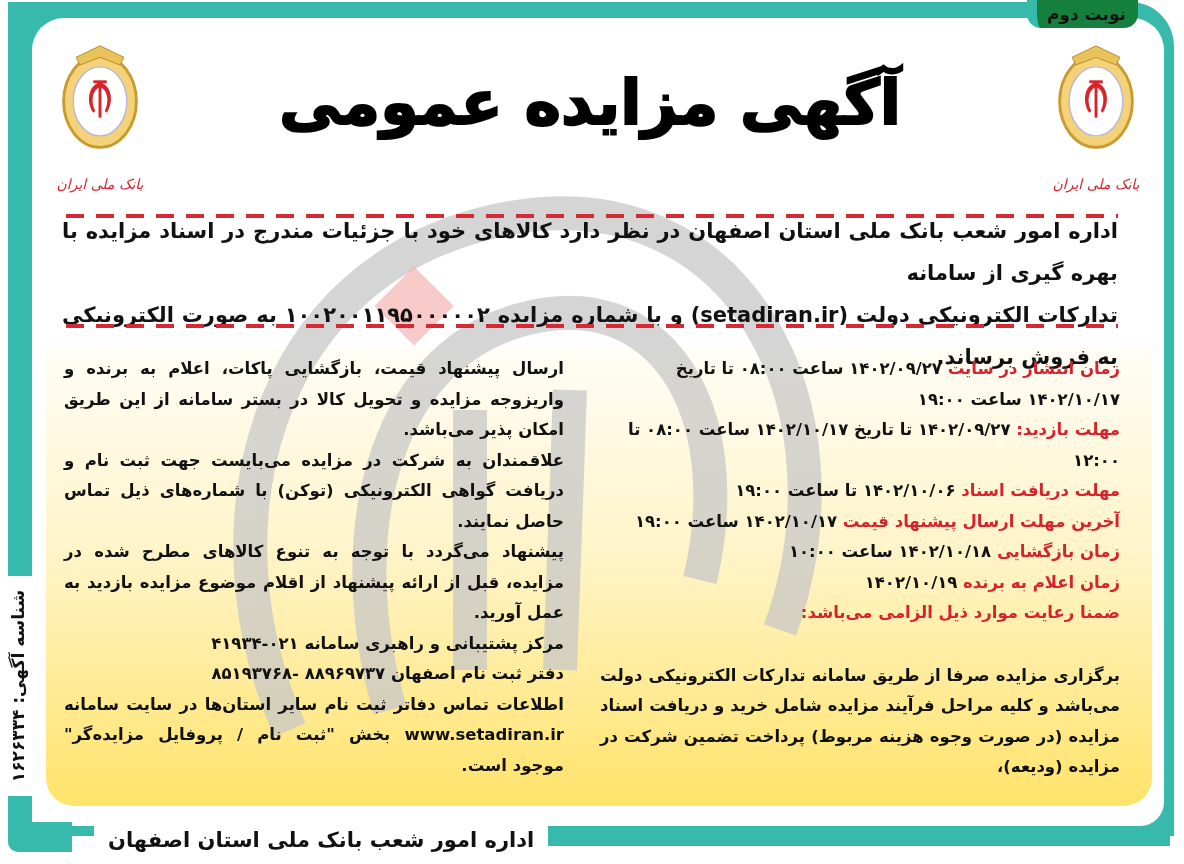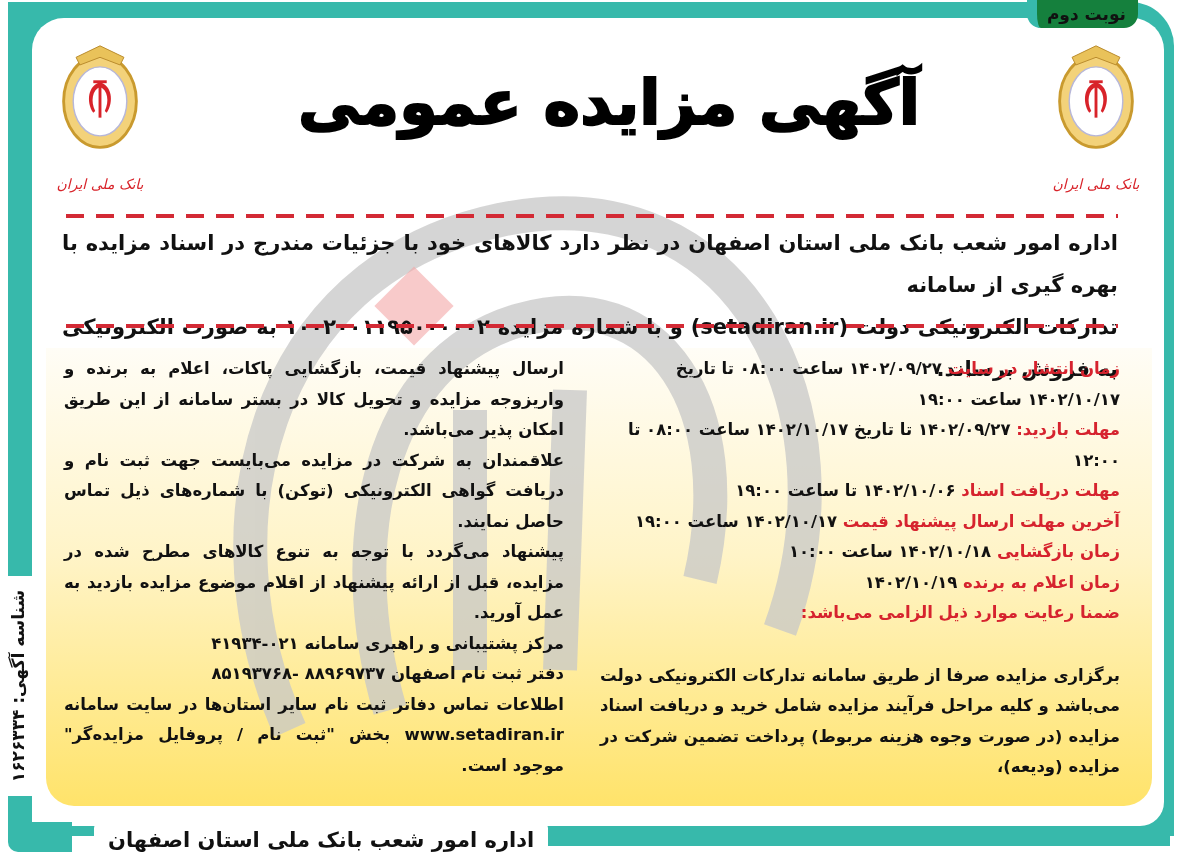--- a/index.html
+++ b/index.html
@@ -39,33 +39,33 @@
     display: flex; flex-direction: column; align-items: center; gap: 17px;
   }
   .logo.left { left: 52px; }
   .logo.right { right: 40px; }
   .logo-caption {
     margin-top: 4px; color: #d8232a; font-family: "DejaVu Serif", serif;
     font-style: italic; font-size: 14px; direction: rtl;
   }
 
   .title {
-    position: absolute; left: 260px; top: 66px; width: 660px; text-align: right;
+    position: absolute; left: 260px; top: 66px; width: 660px; text-align: center;
     direction: rtl; font-family: "DejaVu Sans", sans-serif; font-weight: 900;
     font-size: 62px; color: #000; letter-spacing: 1px;
     -webkit-text-stroke: 2px #000;
   }
 
   .dashes {
     position: absolute; left: 66px; width: 1052px; height: 4px;
     background: repeating-linear-gradient(to right, #d32a35 0 18px, transparent 18px 30px);
   }
 
   .intro {
-    position: absolute; left: 62px; top: 222px; width: 1056px;
+    position: absolute; left: 62px; top: 210px; width: 1056px;
     direction: rtl; text-align: justify; text-align-last: right;
     font-weight: bold; font-size: 21px; line-height: 42px; color: #111;
   }
 
   .col {
     position: absolute; direction: rtl; text-align: right;
     font-weight: bold; font-size: 16.5px; line-height: 30.5px; color: #111;
   }
   .col.right { right: 64px; top: 354px; width: 520px; }
   .col.left { left: 64px; top: 354px; width: 500px; text-align: justify; text-align-last: right; }

